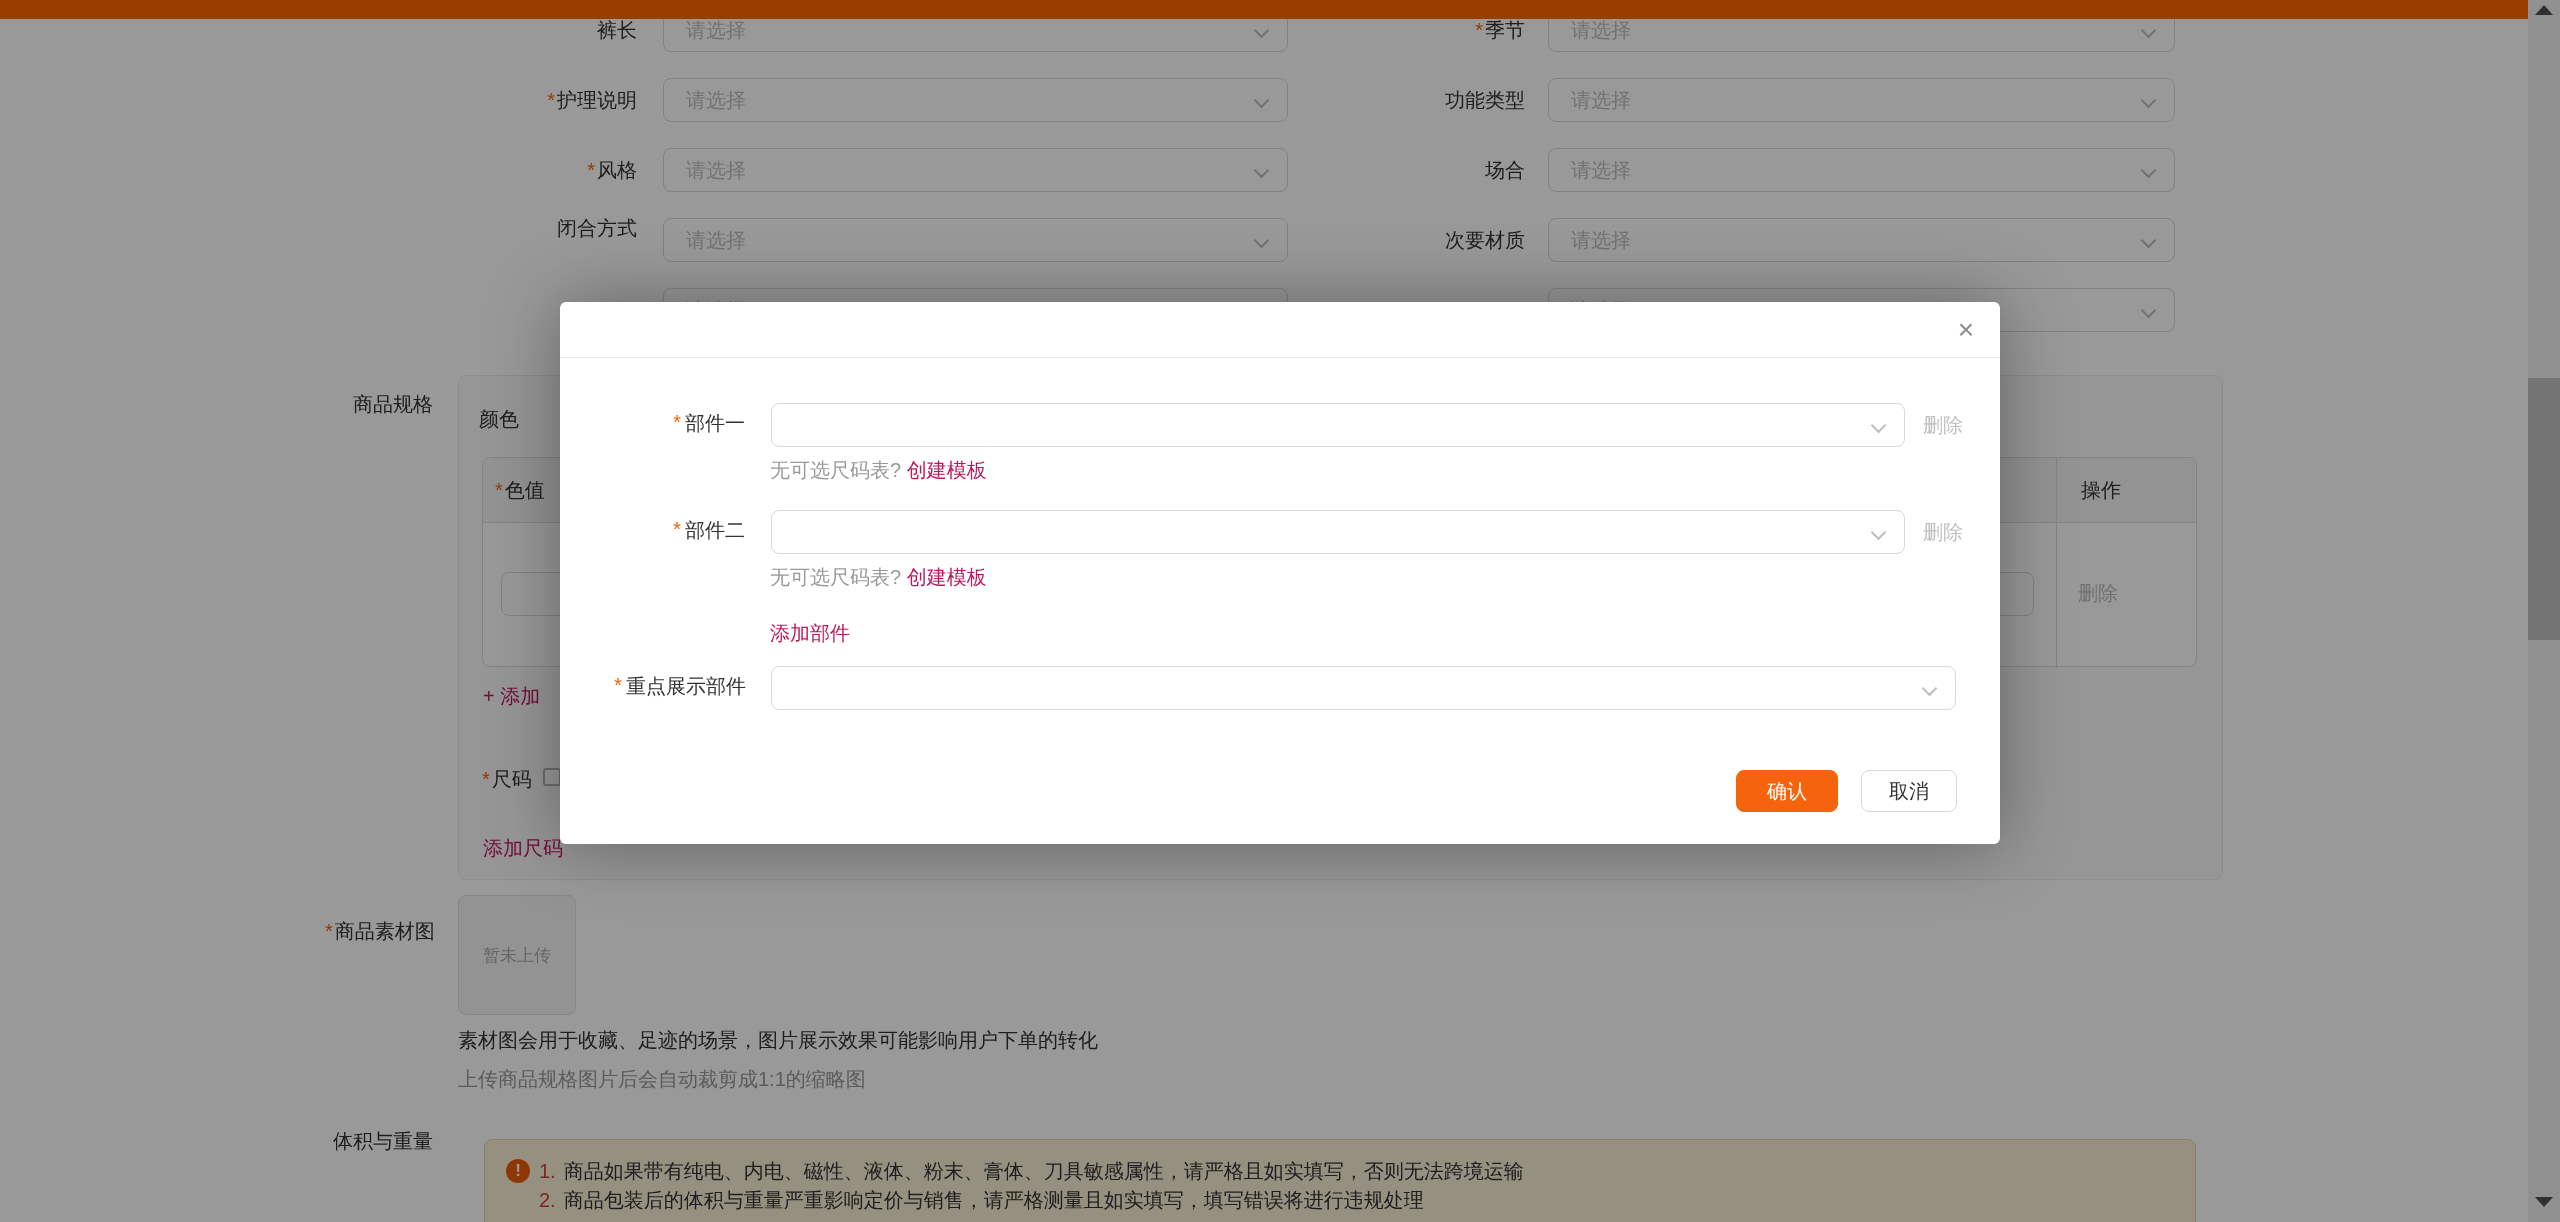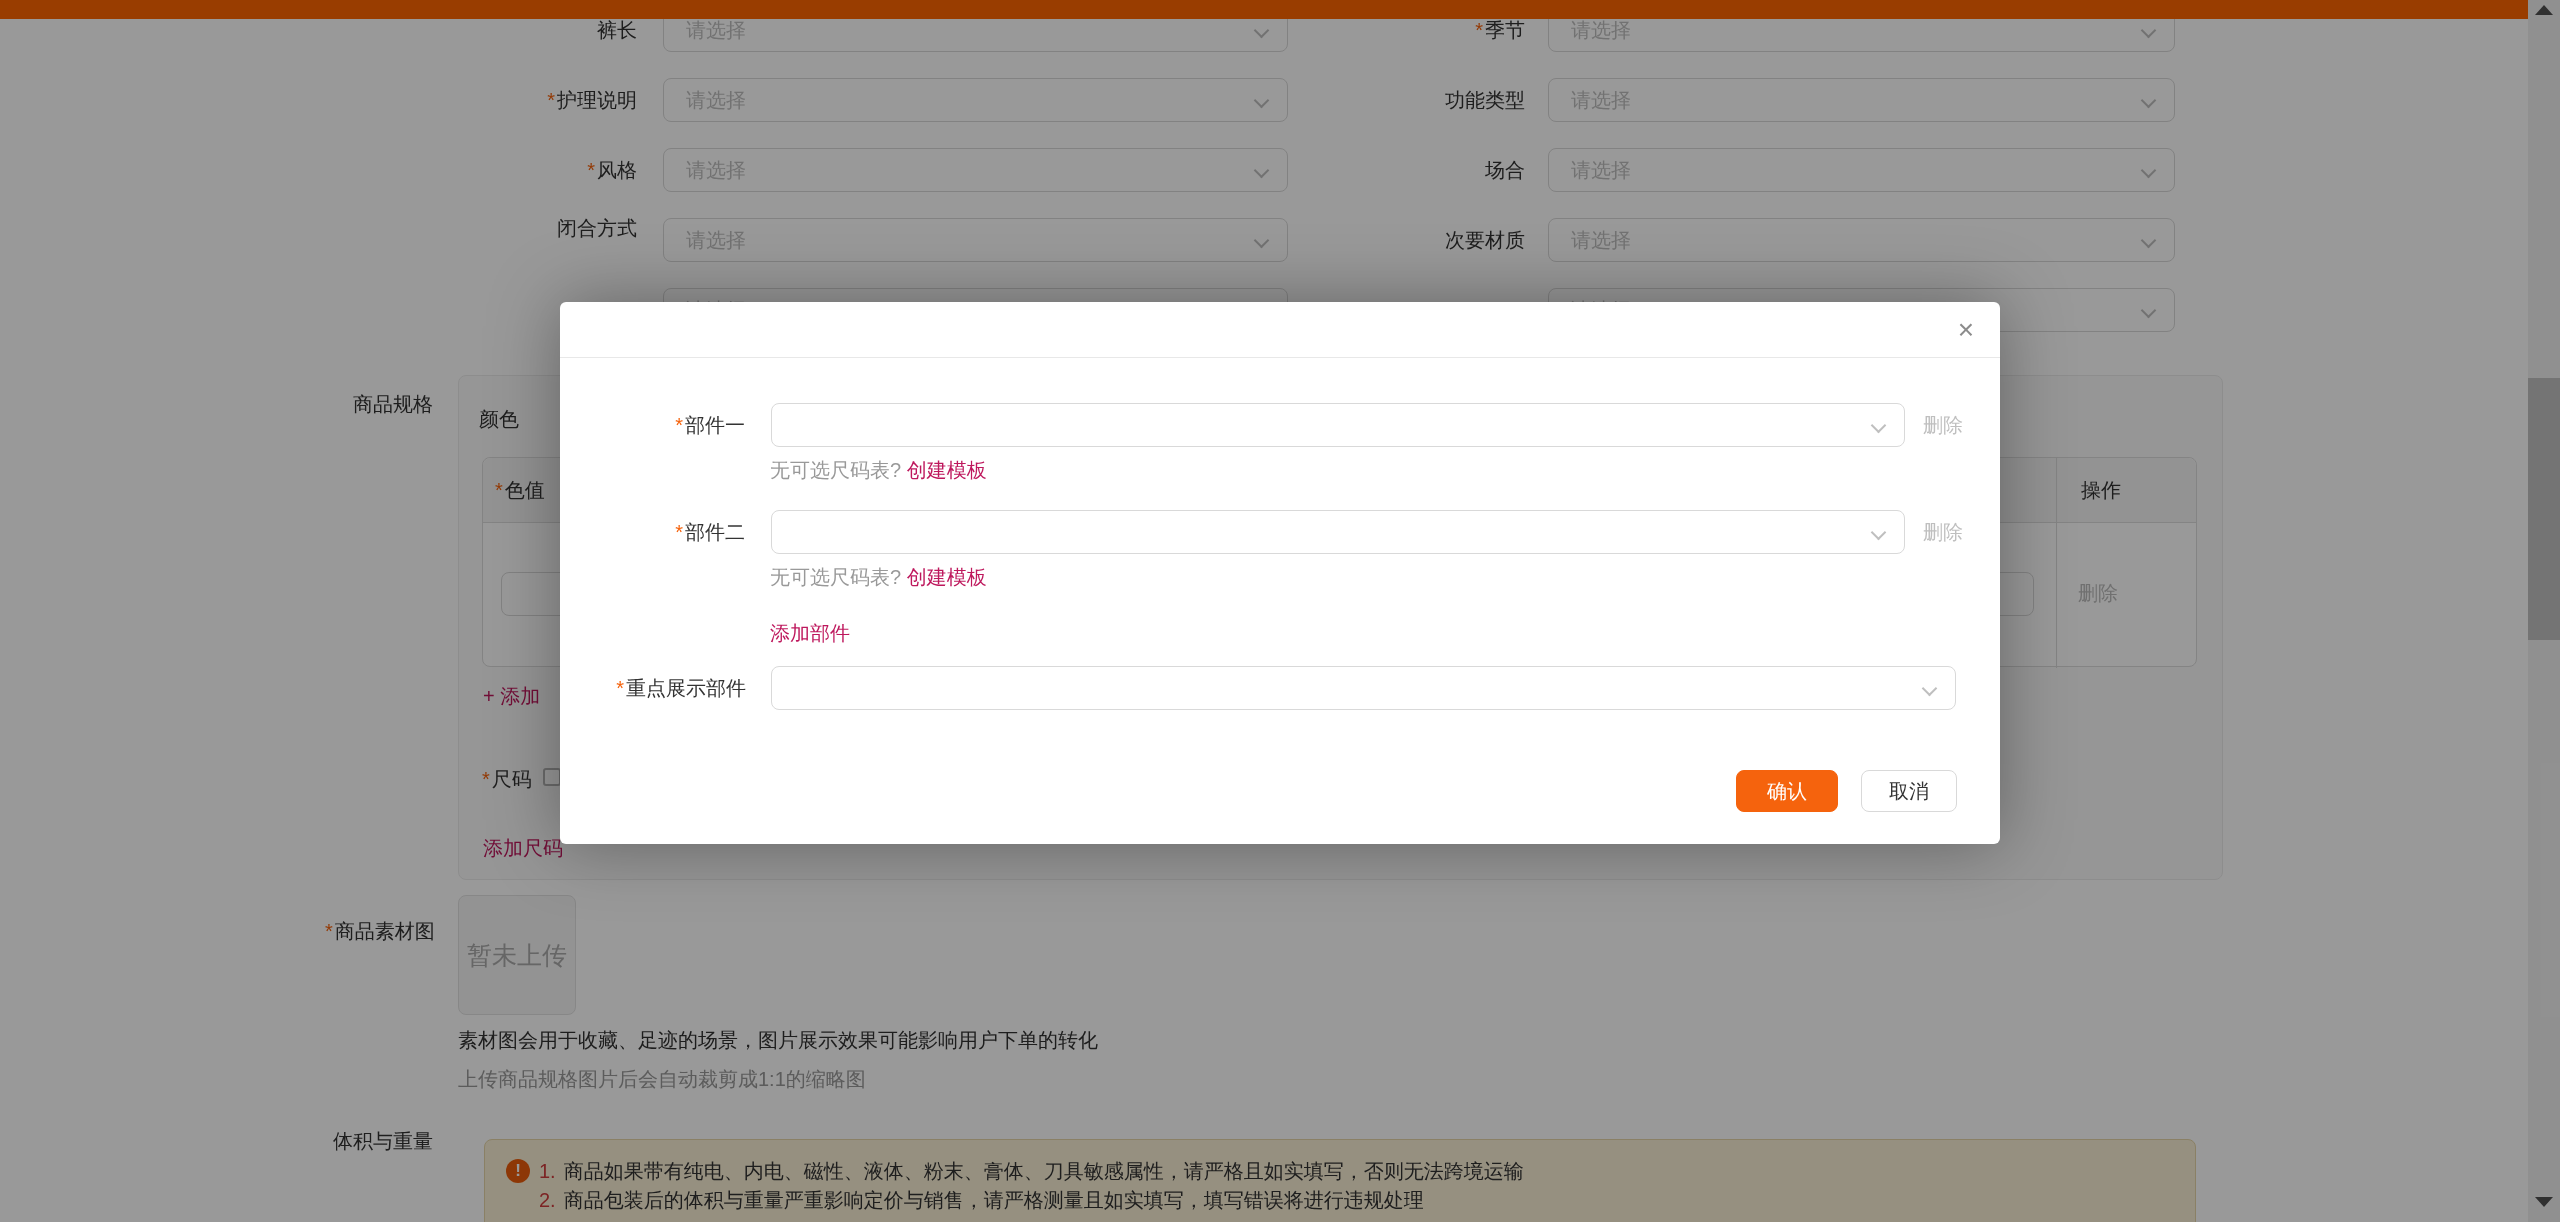--- a/index.html
+++ b/index.html
@@ -36,21 +36,21 @@
   .row-input { position:absolute; left:18px; top:114px; width:1533px; height:44px;
                background:#fff; border:1px solid #d9d9d9; border-radius:8px; }
   .link-orange { color:#be185d; cursor:pointer; white-space:nowrap;text-align:center; }
   .text-muted { color:#bbbbbb; white-space:nowrap; }
   .checkbox { position:absolute; width:18px; height:18px; background:#fff;
               border:2px solid #b5b5b5; border-radius:3px; }
 
   
   .upload-box { position:absolute; left:458px; top:895px; width:118px; height:120px;
                 background:#f5f5f5; border:1px solid #e2e2e2; border-radius:8px;
-                display:flex; align-items:center; justify-content:center; color:#aaa; font-size:25px; }
+                display:flex; align-items:center; justify-content:center; color:#aaa; font-size:17px; }
   .helper-dark { position:absolute; left:458px; color:#333; white-space:nowrap; }
   .helper-gray { position:absolute; left:458px; color:#999; white-space:nowrap; }
 
   
   .warnbox { position:absolute; left:484px; top:1139px; width:1712px; height:96px;
              background:#faf0d6; border:1px solid #e7d6a8; border-radius:8px; }
   .warn-icon { position:absolute; left:21px; top:19px; width:24px; height:24px; border-radius:50%;
                background:#eb5d0b; color:#fff; font-weight:bold; font-size:17px;
                display:flex; align-items:center; justify-content:center; }
   .warn-line { position:absolute; left:54px; white-space:nowrap; color:#333; }
@@ -58,21 +58,21 @@
 
   
   .overlay { position:absolute; left:0; top:0; width:2560px; height:1222px;
              background:rgba(0,0,0,0.4); z-index:50; }
   .modal { position:absolute; left:560px; top:302px; width:1440px; height:542px;
            background:#fff; border-radius:6px; box-shadow:0 0 70px rgba(0,0,0,0.35); z-index:100; }
   .modal-header { position:absolute; left:0; top:0; width:100%; height:56px; border-bottom:1px solid #e8e8e8; }
   .modal-title { position:absolute; left:20px; top:0; line-height:56px; font-size:22px; color:#333; }
   .modal-close { position:absolute; right:26px; top:10px; font-size:28px; color:#8c8c8c;
                  line-height:36px; cursor:pointer; }
-  .m-label { position:absolute; height:44px; line-height:44px; text-align:right; white-space:nowrap; color:#333; }
+  .m-label { position:absolute; height:44px; line-height:44px; text-align:right; white-space:nowrap; color:#333;font-family:Liberation Mono, monospace; }
   .m-sel { position:absolute; left:211px; width:1134px; height:44px; background:#fff;
            border:1px solid #d9d9d9; border-radius:8px; }
   .m-del { position:absolute; left:1363px; height:44px; line-height:44px; color:#bfbfbf; }
   .m-helper { position:absolute; left:210px; white-space:nowrap; color:#999; }
   .btn { position:absolute; height:42px; border-radius:8px; font-size:20px; text-align:center;
          line-height:40px; cursor:pointer; }
   .btn-primary { left:1176px; width:102px; background:#f5630d; color:#fff; border:1px solid #f5630d; }
   .btn-default { left:1301px; width:96px; background:#fff; color:#333; border:1px solid #d9d9d9; }
 
   

